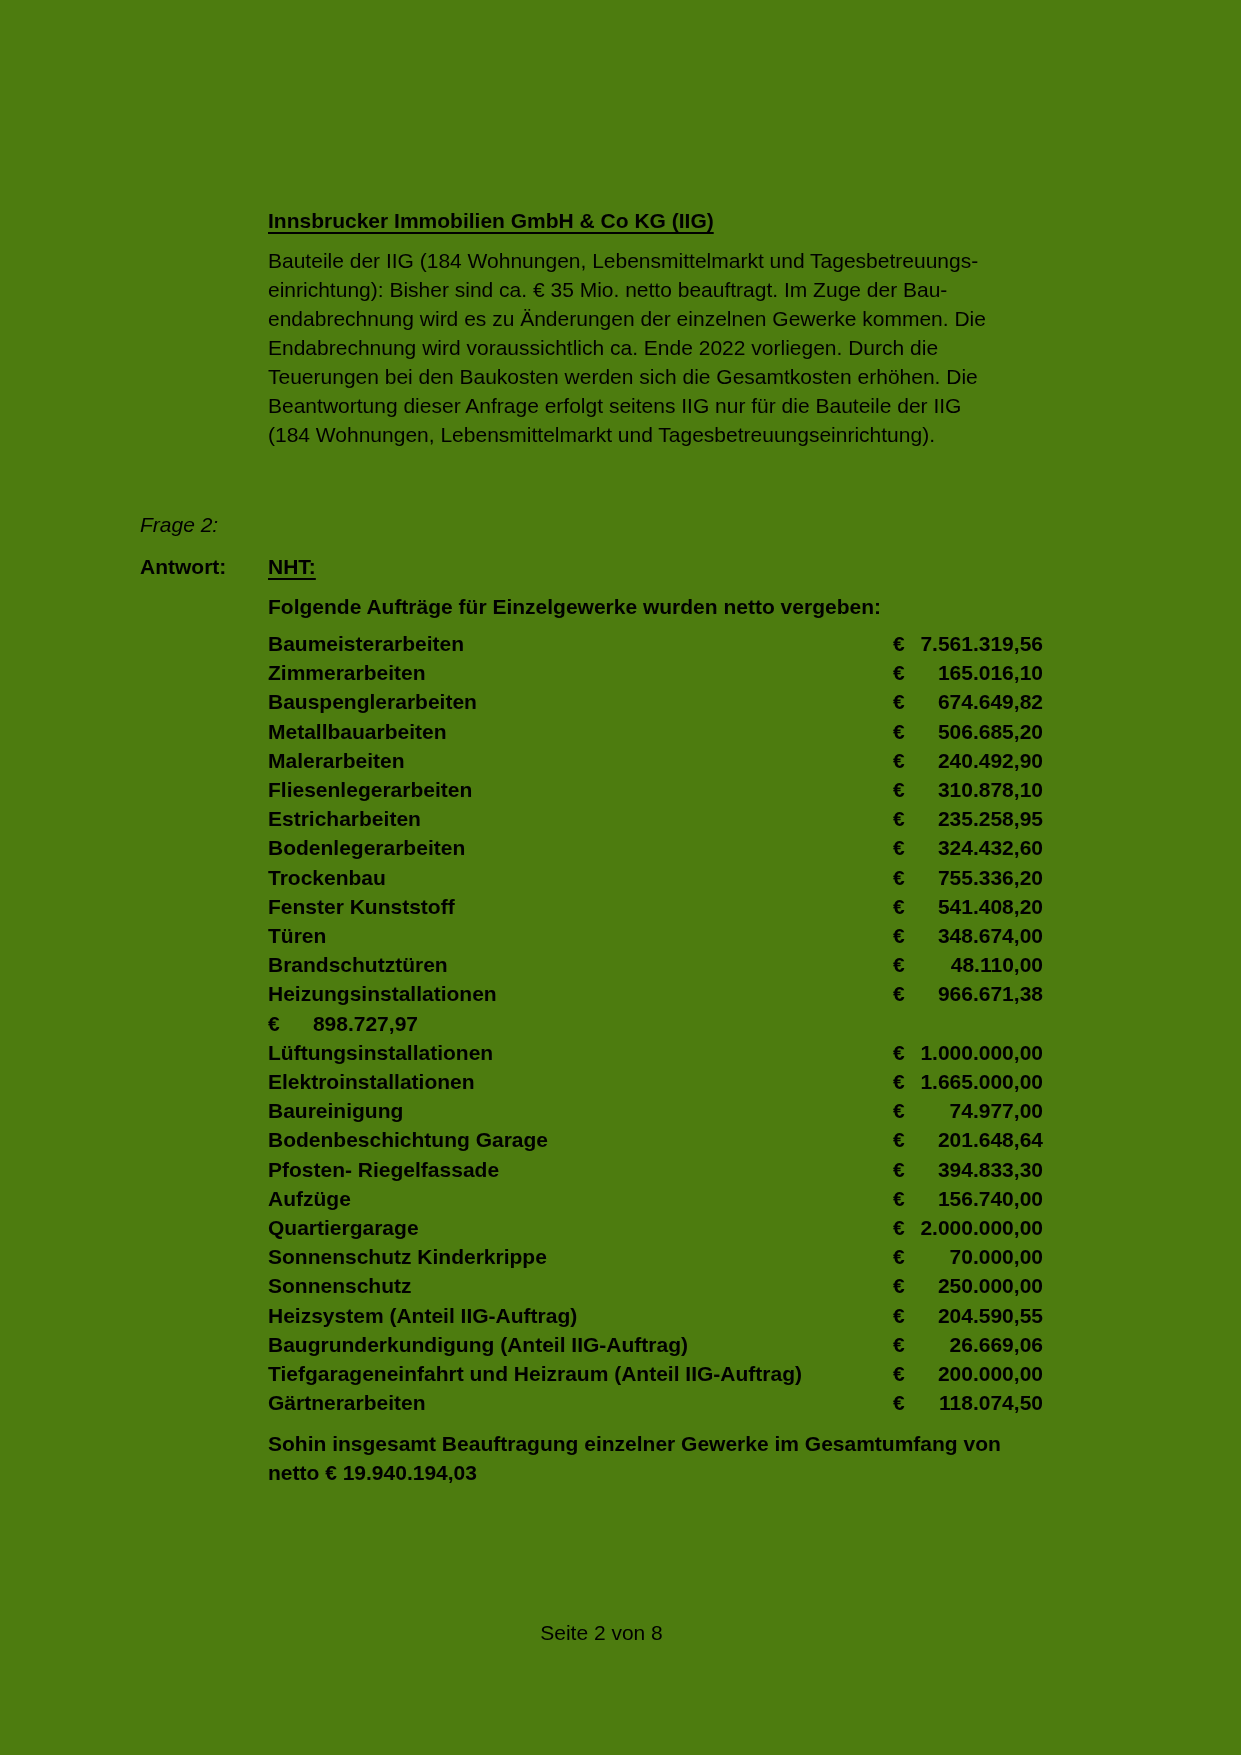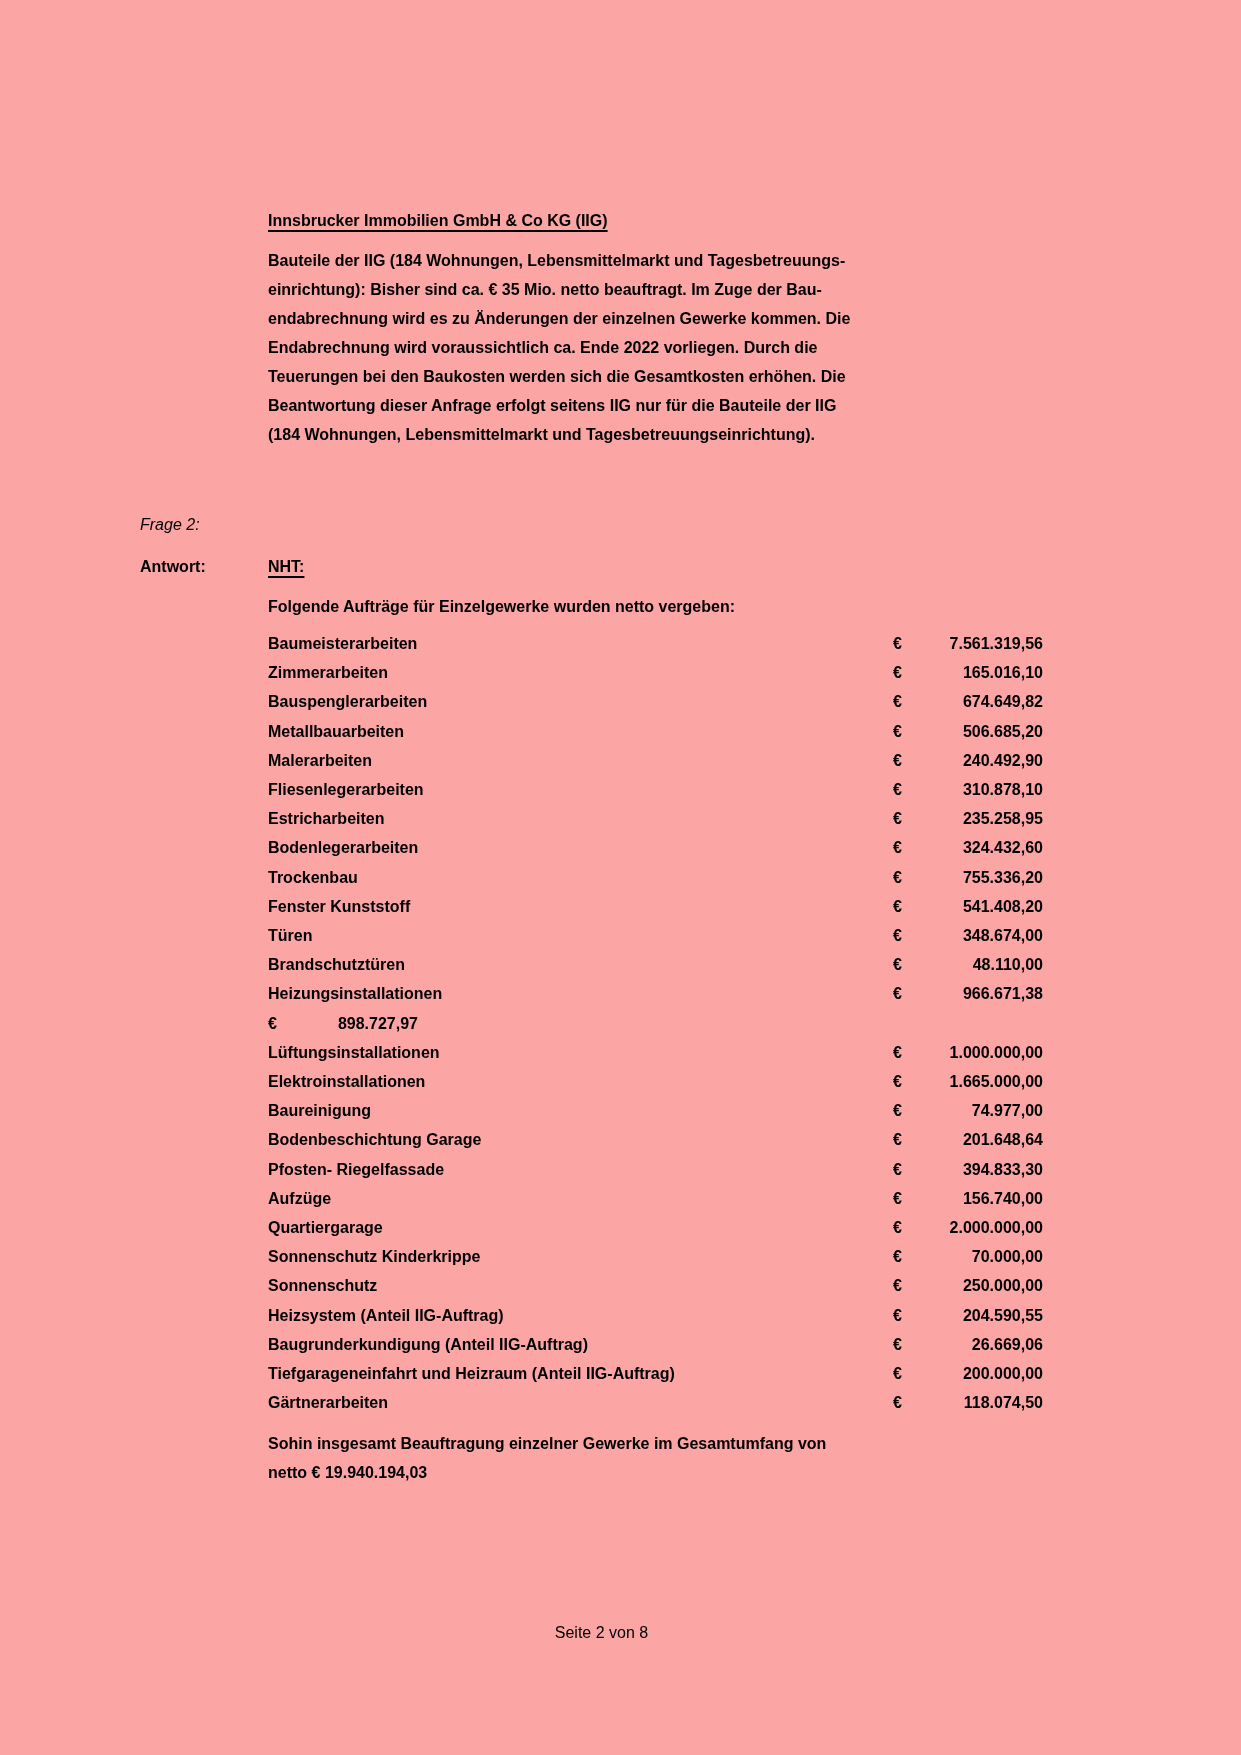--- a/index.html
+++ b/index.html
@@ -4,44 +4,44 @@
 <style>
   html, body {
     margin: 0;
     padding: 0;
     background: #ffffff;
   }
   .page {
     position: relative;
     width: 1241px;
     height: 1755px;
-    background: #fca5a5;
+    background: #4d7c0f;
     color: #000000;
     font-family: "Liberation Sans", sans-serif;
-    font-size: 16px;
+    font-size: 21px;
     line-height: 29px;
     overflow: hidden;
   }
   .content {
     position: absolute;
     left: 140px;
     top: 206px;
     width: 960px;
   }
   .indent { margin-left: 128px; }
   .prewrap { white-space: pre; }
   .doc-title {
     font-weight: bold;
     text-decoration: underline;
     text-decoration-thickness: 2px;
     text-underline-offset: 4px;
   }
   .intro-paragraph {
     margin-top: 11px;
-    font-weight: bold;
+    font-weight: normal;
   }
   .frage-row {
     display: flex;
     margin-top: 61px;
     align-items: center;
   }
   .gutter-label {
     width: 128px;
     flex: 0 0 128px;
   }

